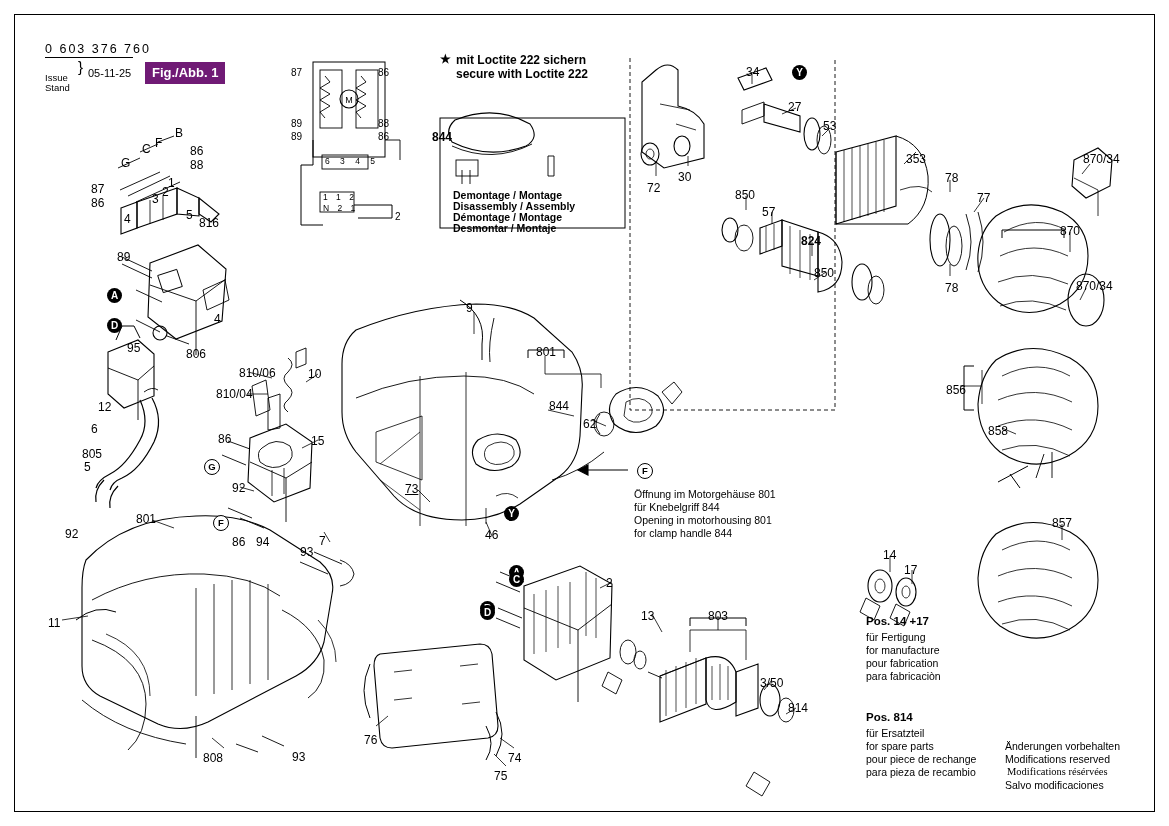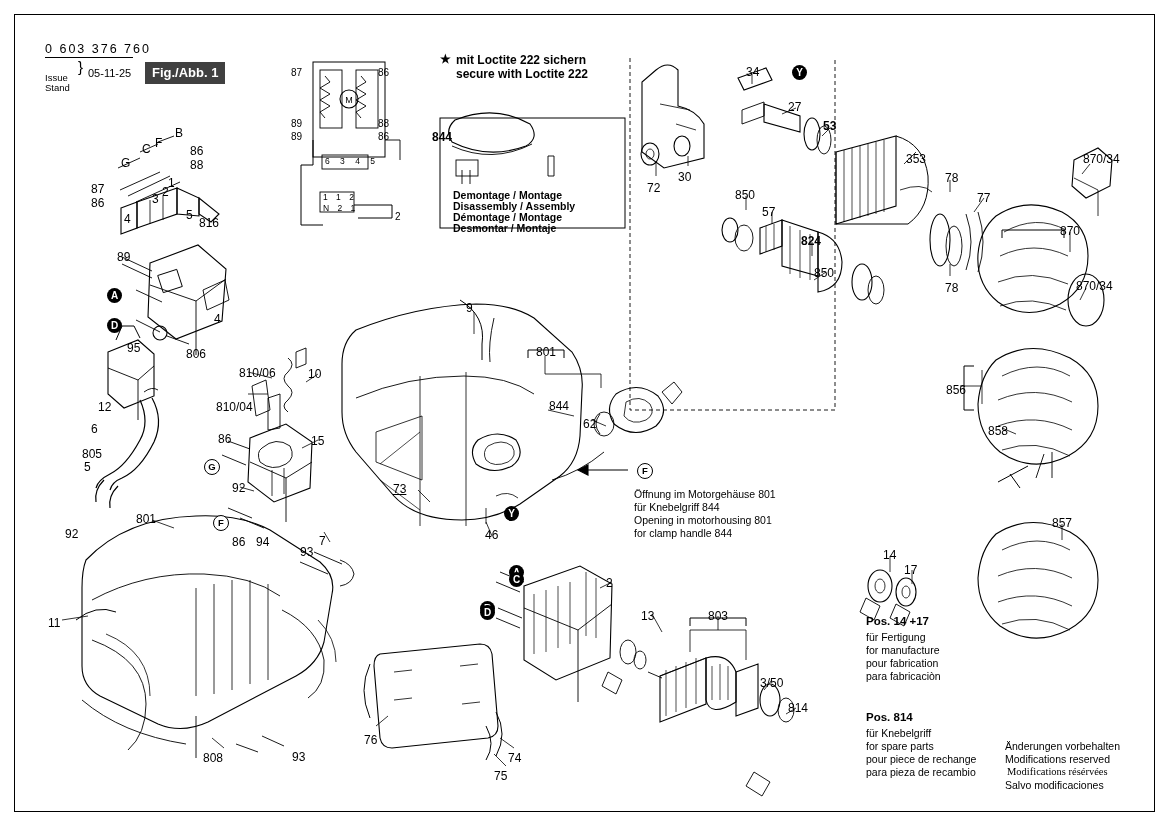--- a/index.html
+++ b/index.html
@@ -7,21 +7,21 @@
   #sheet{position:relative;width:1169px;height:826px;background:#fff;overflow:hidden;}
   .frame{position:absolute;left:14px;top:14px;width:1141px;height:798px;border:1.5px solid #000;box-sizing:border-box;}
   .lbl{position:absolute;font-size:12px;color:#000;white-space:nowrap;}
   .lbl.b{font-weight:bold;}
   .lbl.sm{font-size:10px;}
   .lbl.xs{font-size:8.5px;}
   .hdr-num{position:absolute;left:45px;top:42px;font-size:12.5px;letter-spacing:2px;}
   .issue{position:absolute;left:45px;top:73px;font-size:9.5px;line-height:10px;}
   .brace{position:absolute;left:78px;top:58px;font-size:15px;}
   .date{position:absolute;left:88px;top:67px;font-size:11px;}
-  .figbox{position:absolute;left:145px;top:62px;background:#404040;color:#fff;font-weight:bold;font-size:13px;padding:3px 7px 4px 7px;}
+  .figbox{position:absolute;left:145px;top:62px;background:#701a75;color:#fff;font-weight:bold;font-size:13px;padding:3px 7px 4px 7px;}
   .sep{position:absolute;left:45px;top:57px;width:88px;height:1px;background:#000;}
   .blk{position:absolute;font-size:10.5px;line-height:11.5px;font-weight:bold;}
   .note{position:absolute;font-size:10.5px;line-height:12px;}
   .circ{position:absolute;width:15px;height:15px;border-radius:50%;background:#000;color:#fff;font-size:10px;font-weight:bold;text-align:center;line-height:15px;}
   .circo{position:absolute;width:14px;height:14px;border-radius:50%;border:1.3px solid #000;color:#000;font-size:9.5px;font-weight:bold;text-align:center;line-height:13px;background:#fff;}
   svg{position:absolute;left:0;top:0;overflow:visible;}
 </style>
 </head>
 <body>
 
@@ -53,21 +53,21 @@
   <div class="note" style="left:634px;top:514px;">Opening in motorhousing 801</div>
   <div class="note" style="left:634px;top:527px;">for clamp handle 844</div>
 
   <div class="lbl b" style="left:866px;top:615px;font-size:11.5px;">Pos. 14 +17</div>
   <div class="note" style="left:866px;top:631px;">für Fertigung</div>
   <div class="note" style="left:866px;top:644px;">for manufacture</div>
   <div class="note" style="left:866px;top:657px;">pour fabrication</div>
   <div class="note" style="left:866px;top:670px;">para fabricaciòn</div>
 
   <div class="lbl b" style="left:866px;top:711px;font-size:11.5px;">Pos. 814</div>
-  <div class="note" style="left:866px;top:727px;">für Knebelgriff</div>
+  <div class="note" style="left:866px;top:727px;">für Ersatzteil</div>
   <div class="note" style="left:866px;top:740px;">for spare parts</div>
   <div class="note" style="left:866px;top:753px;">pour piece de rechange</div>
   <div class="note" style="left:866px;top:766px;">para pieza de recambio</div>
 
   <div class="note" style="left:1005px;top:740px;">Änderungen vorbehalten</div>
   <div class="note" style="left:1005px;top:753px;">Modifications reserved</div>
   <div class="note" style="left:1007px;top:766px;font-family:Liberation Serif, serif;">Modifications résérvées</div>
   <div class="note" style="left:1005px;top:779px;">Salvo modificaciones</div>
 
   <svg width="1169" height="826">
@@ -328,27 +328,27 @@
       <div class="lbl" style="left: 82px; top: 447px;">805</div>
       <div class="lbl" style="left: 84px; top: 460px;">5</div>
       <div class="lbl" style="left: 218px; top: 432px;">86</div>
       <div class="circo" style="left: 204px; top: 459px;">G</div>
       <div class="lbl" style="left: 232px; top: 481px;">92</div>
       <div class="circo" style="left: 213px; top: 515px;">F</div>
       <div class="lbl" style="left: 232px; top: 535px;">86</div>
       <div class="lbl" style="left: 256px; top: 535px;">94</div>
       <div class="lbl" style="left: 311px; top: 434px;">15</div>
       <div class="lbl" style="left: 239px; top: 366px;">810/06</div>
-      <div class="lbl" style="left: 216px; top: 400px;">810/04</div>
+      <div class="lbl" style="left: 216px; top: 387px;">810/04</div>
       <div class="lbl" style="left: 308px; top: 367px;">10</div>
       <div class="lbl" style="left: 466px; top: 301px;">9</div>
       <div class="lbl" style="left: 536px; top: 345px;">801</div>
       <div class="lbl" style="left: 549px; top: 399px;">844</div>
       <div class="lbl" style="left: 583px; top: 417px;">62</div>
-      <div class="lbl" style="left: 393px; top: 482px; text-decoration: underline;">73</div>
+      <div class="lbl" style="left: 405px; top: 482px; text-decoration: underline;">73</div>
       <div class="lbl" style="left: 485px; top: 528px;">46</div>
       <div class="lbl" style="left: 319px; top: 534px;">7</div>
       <div class="lbl" style="left: 300px; top: 545px;">93</div>
       <div class="lbl" style="left: 65px; top: 527px;">92</div>
       <div class="lbl" style="left: 136px; top: 512px;">801</div>
       <div class="lbl" style="left: 48px; top: 616px;">11</div>
       <div class="lbl" style="left: 203px; top: 751px;">808</div>
       <div class="lbl" style="left: 292px; top: 750px;">93</div>
       <div class="lbl" style="left: 364px; top: 733px;">76</div>
       <div class="lbl" style="left: 508px; top: 751px;">74</div>
@@ -360,21 +360,21 @@
       <div class="lbl" style="left: 606px; top: 576px;">2</div>
       <div class="lbl" style="left: 641px; top: 609px;">13</div>
       <div class="lbl" style="left: 708px; top: 609px;">803</div>
       <div class="lbl" style="left: 760px; top: 676px;">3/50</div>
       <div class="lbl" style="left: 788px; top: 701px;">814</div>
       <div class="lbl" style="left: 647px; top: 181px;">72</div>
       <div class="lbl" style="left: 678px; top: 170px;">30</div>
       <div class="lbl" style="left: 746px; top: 65px;">34</div>
       <div class="circ" style="left: 792px; top: 65px;">Y</div>
       <div class="lbl" style="left: 788px; top: 100px;">27</div>
-      <div class="lbl" style="left: 823px; top: 119px; font-weight: bold;">53</div>
+      <div class="lbl" style="left: 823px; top: 119px;">53</div>
       <div class="lbl" style="left: 906px; top: 152px;">353</div>
       <div class="lbl" style="left: 945px; top: 171px;">78</div>
       <div class="lbl" style="left: 977px; top: 191px;">77</div>
       <div class="lbl" style="left: 945px; top: 281px;">78</div>
       <div class="lbl" style="left: 735px; top: 188px;">850</div>
       <div class="lbl" style="left: 762px; top: 205px;">57</div>
       <div class="lbl" style="left: 801px; top: 234px; font-weight: bold;">824</div>
       <div class="lbl" style="left: 814px; top: 266px;">850</div>
       <div class="lbl" style="left: 1083px; top: 152px;">870/34</div>
       <div class="lbl" style="left: 1060px; top: 224px;">870</div>

